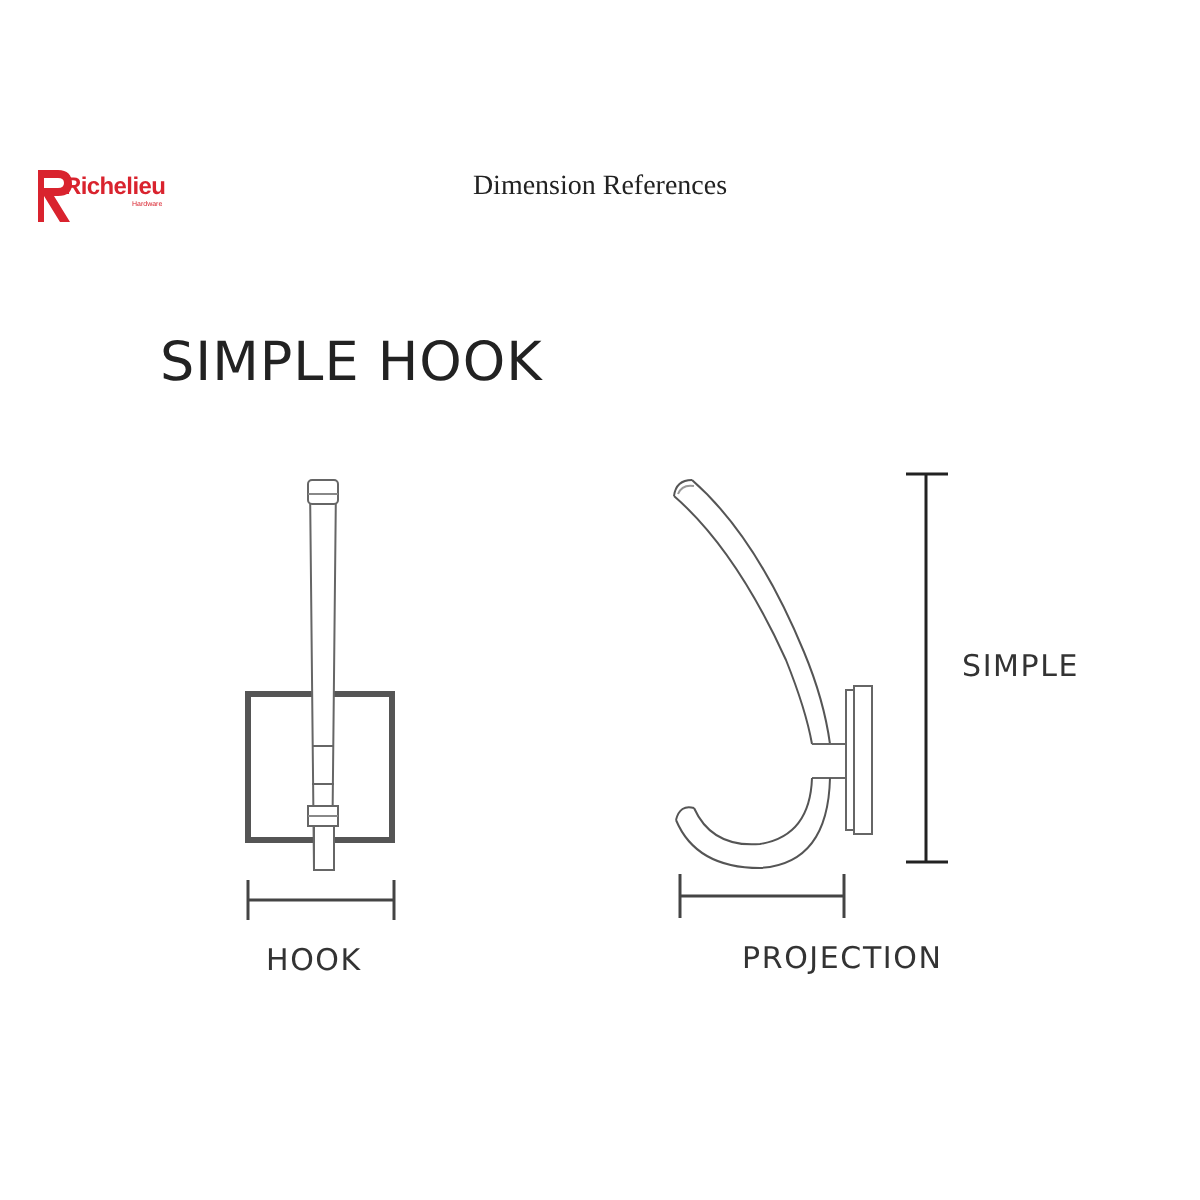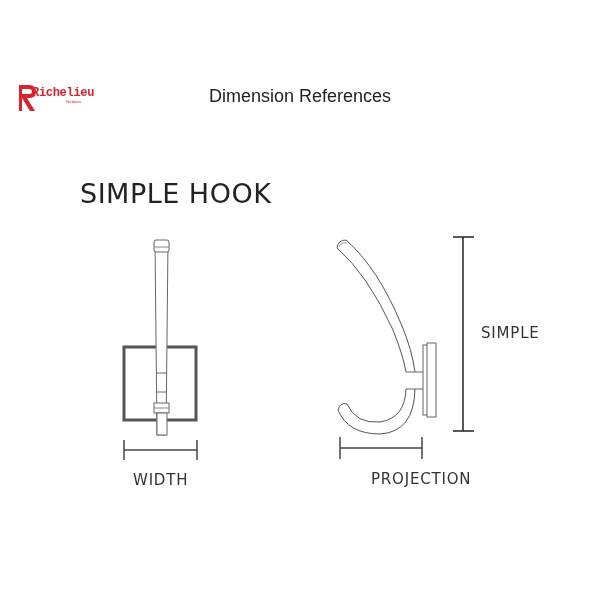--- a/index.html
+++ b/index.html
@@ -1,27 +1,27 @@
 <!DOCTYPE html>
 <html><head>
   <meta charset="utf-8">
   <style>
     html, body { margin: 0; padding: 0; background: #ffffff; }
     body { width: 600px; height: 600px; position: relative; overflow: hidden;
            font-family: "DejaVu Sans", sans-serif; color: #222; }
     .abs { position: absolute; }
     .logo { left: 18px; top: 83px; width: 70px; height: 30px; }
-    .logo-text { position: absolute; left: 14px; top: 3px; font-family: Liberation Mono, monospace;
+    .logo-text { position: absolute; left: 14px; top: 3px; font-family: Liberation Sans, sans-serif;
                  font-weight: bold; font-size: 12px; color: #d9232e; letter-spacing: -0.3px; }
     .logo-sub { position: absolute; left: 48px; top: 17px; font-family: "Liberation Sans", sans-serif;
                 font-size: 3.5px; color: #d9232e; }
-    .page-title { left: 0; width: 600px; top: 86px; text-align: center; font-family: Liberation Sans, sans-serif;
-                  font-size: 18px; color: #222; padding-left: 0; }
+    .page-title { left: 0; width: 600px; top: 86px; text-align: center; font-family: Liberation Serif, serif;
+                  font-size: 14px; color: #222; padding-left: 0; }
     .product-title { left: 80px; top: 166px; font-family: "DejaVu Sans", sans-serif; font-size: 27px;
-                     letter-spacing: 0.5px; color: #222; font-weight: normal; margin-top: 12px; }
+                     letter-spacing: 0.5px; color: #222; font-weight: normal; }
     .dim-label { font-family: "DejaVu Sans", sans-serif; font-size: 15px; color: #333; letter-spacing: 0.8px; }
     svg.drawing { position: absolute; left: 0; top: 0; width: 600px; height: 600px; }
   </style>
 </head>
 <body>
 
 <div class="abs logo">
   <svg width="20" height="30" viewBox="0 0 20 30" style="position:absolute;left:0;top:0;">
     <path d="M1 2 L11 2 Q18 2 18 9 Q18 15 11 15 L9 15 L17 28 L12 28 L4 15 L4 28 L1 28 Z M4 6 L4 11 L11 11 Q14 11 14 8.5 Q14 6 11 6 Z" fill="#d9232e"></path>
   </svg>
@@ -84,15 +84,15 @@
     <line x1="340" y1="448" x2="422" y2="448"></line>
   </g>
 
   <g stroke="#222" stroke-width="1.5">
     <line x1="453" y1="237" x2="474" y2="237"></line>
     <line x1="453" y1="431" x2="474" y2="431"></line>
     <line x1="463" y1="237" x2="463" y2="431"></line>
   </g>
 </svg>
 
-<div class="abs dim-label" style="left:133px; top:471px;">WIDTH</div>
+<div class="abs dim-label" style="left:133px; top:471px;">HOOK</div>
 <div class="abs dim-label" style="left:327px; top:470px;margin-left:44px;">PROJECTION</div>
 <div class="abs dim-label" style="left:481px; top:324px;">SIMPLE</div>
 
 </body></html>

